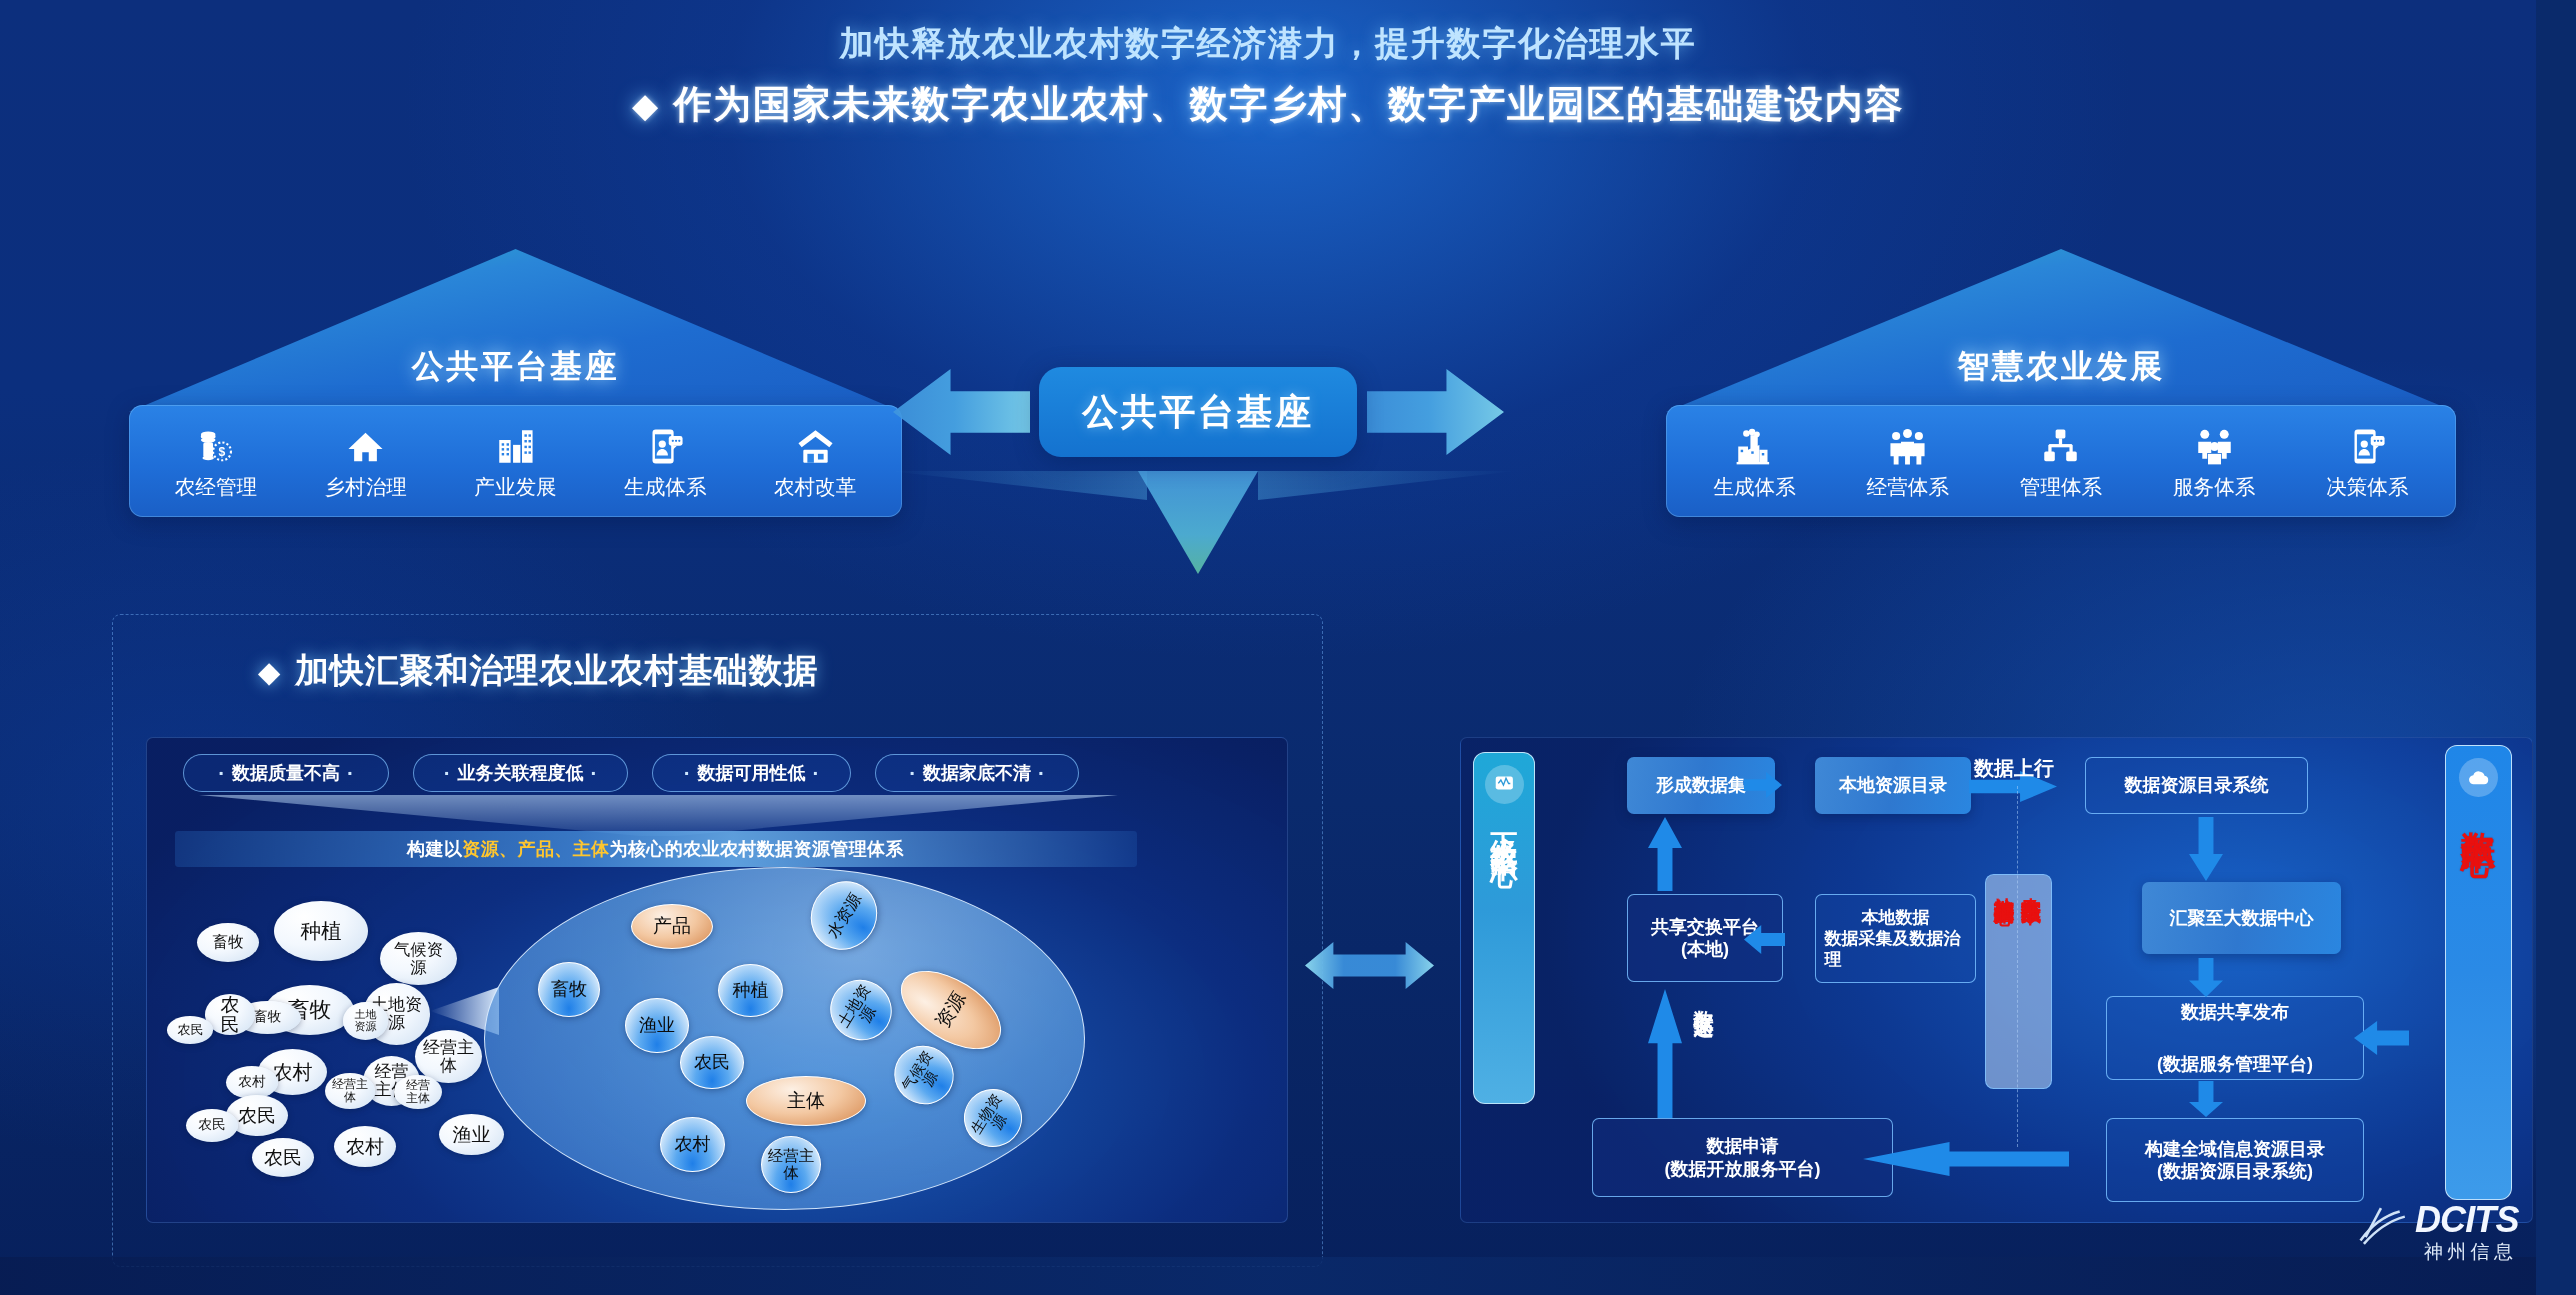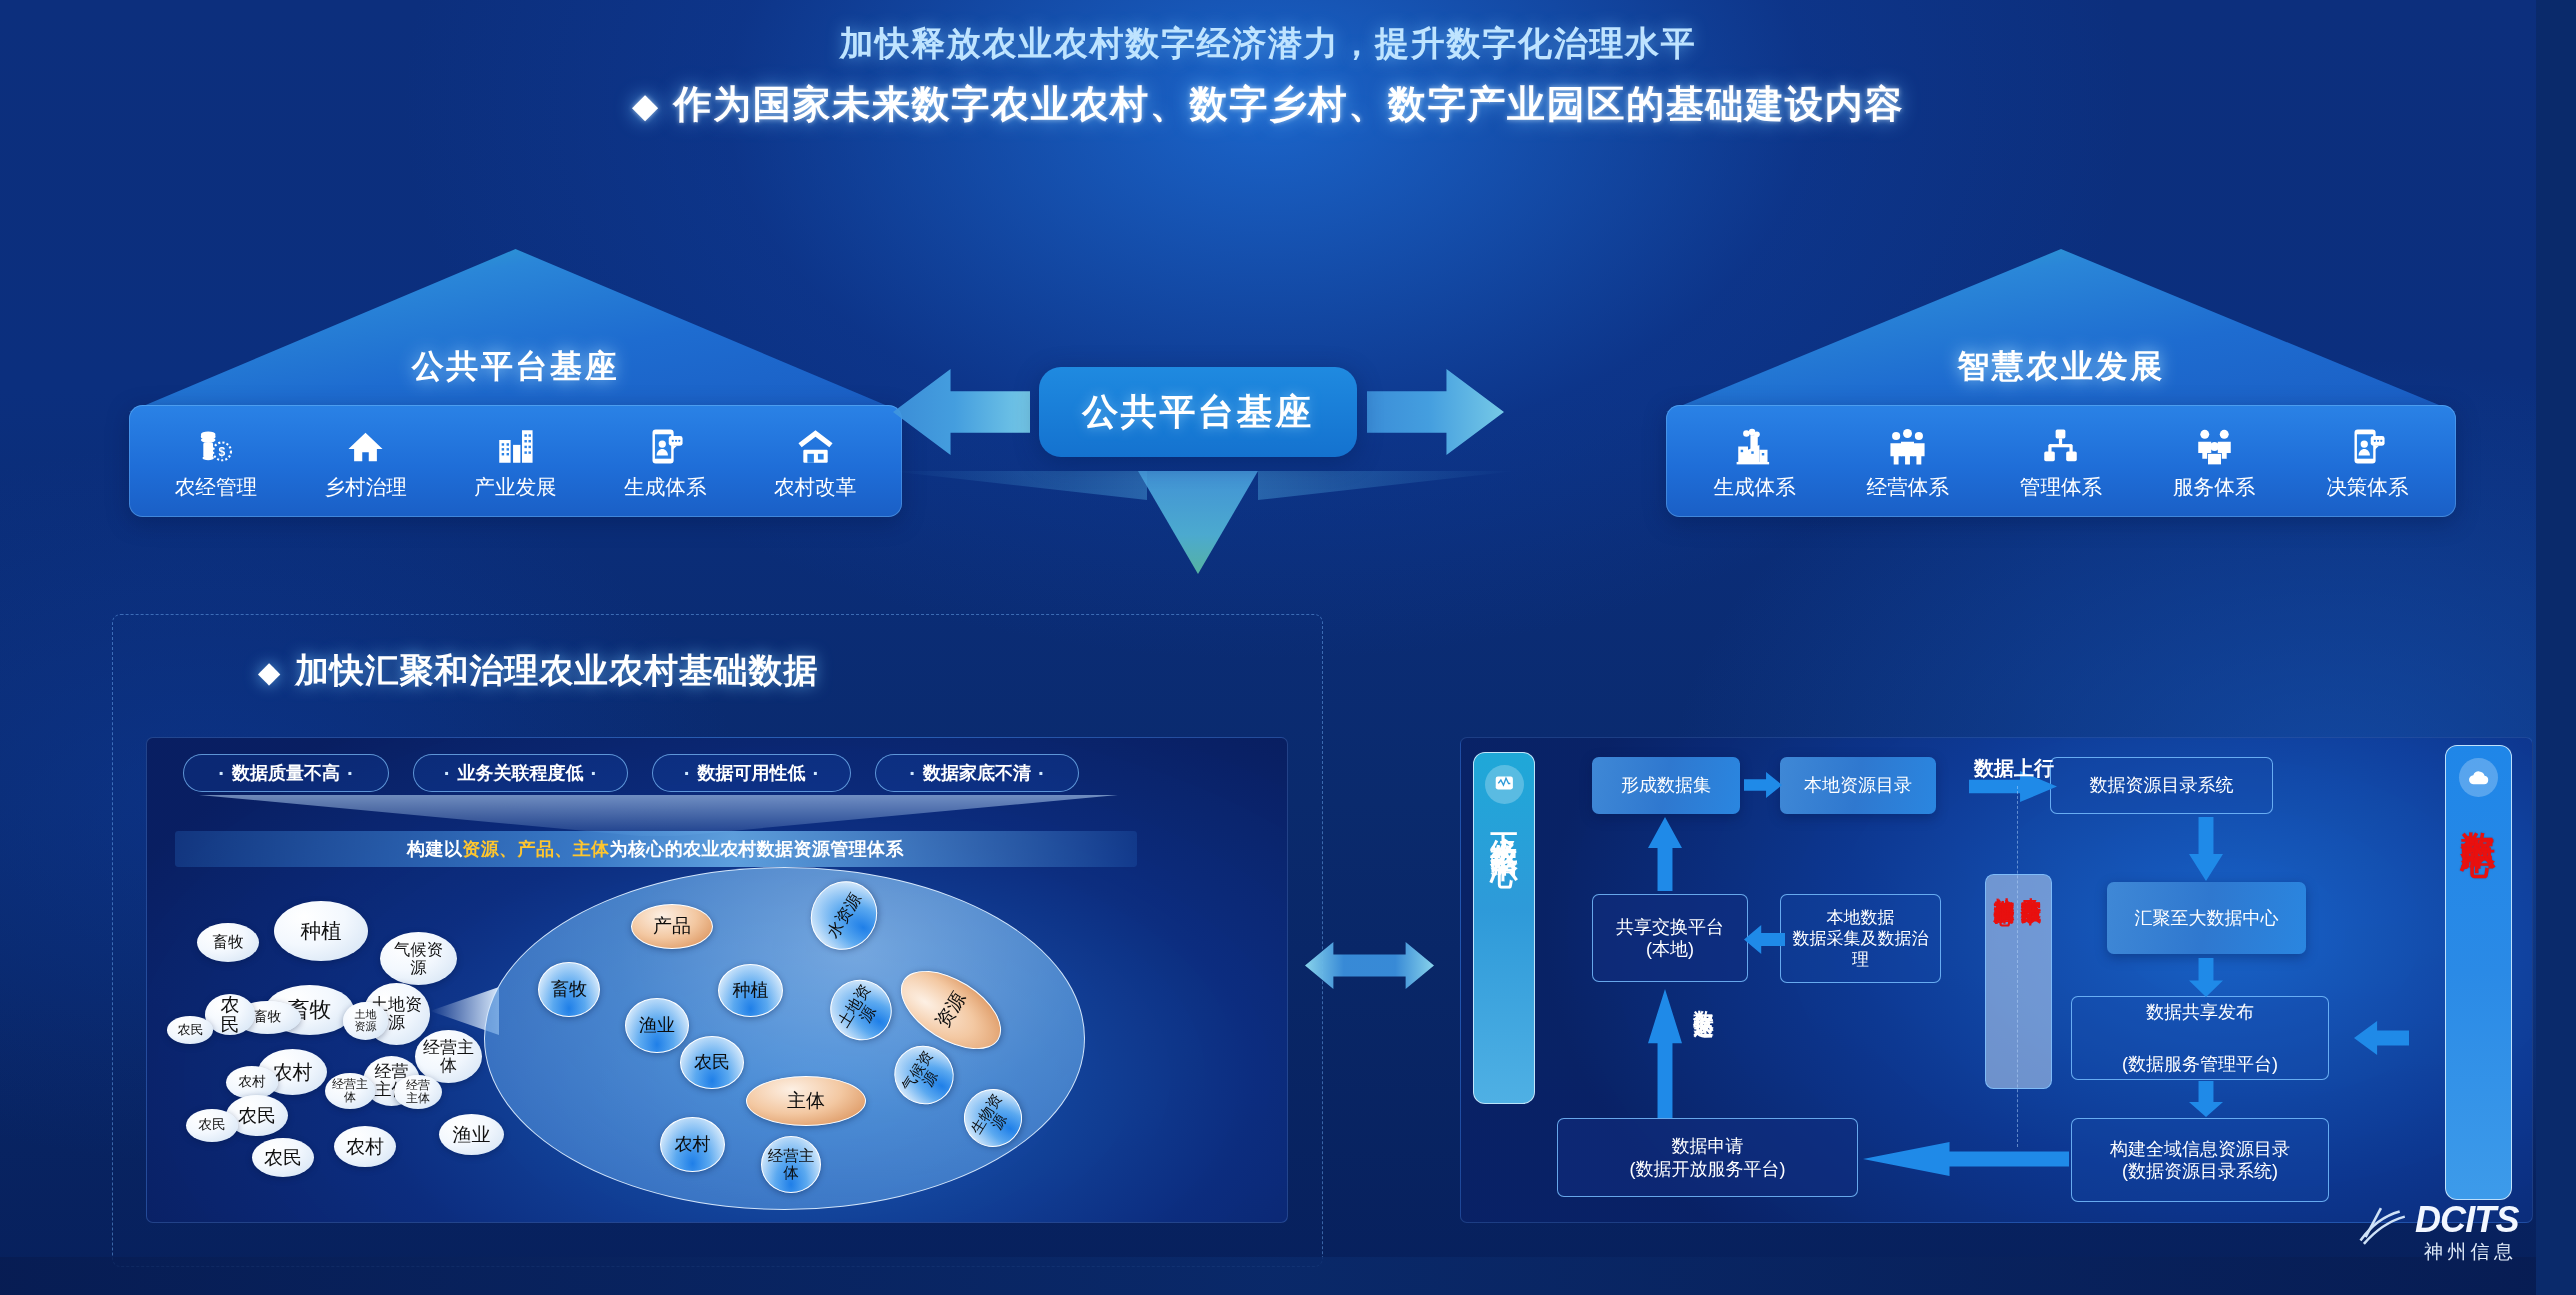--- a/index.html
+++ b/index.html
@@ -187,22 +187,22 @@
   .vbar-left { left:12px; top:13.7px; width:62px; height:352px;
     background:linear-gradient(180deg,#1fa8d8 0%, #2e9ad9 45%, #4fb0e4 100%); }
   .vbar-left .vtxt { color:#fff; }
   .vbar-right { left:984px; top:6.9px; width:67px; height:455px;
     background:linear-gradient(180deg,#1f86e8 0%, #2a8ae6 50%, #3d9bea 100%); }
   .vbar-right .vtxt { color:#e8100f; font-size:34px; letter-spacing:3.4px;
     text-shadow:0 0 1.7px rgba(0,0,0,.25); }
 
   .fb {
     position:absolute; border-radius:6.9px; display:flex; flex-direction:column;
-    align-items:center; justify-content:center; text-align:center;
-    color:#fff; font-weight:normal; line-height:1.25; padding:5.2px 8.6px;
+    align-items:center; justify-content:center; text-align:left;
+    color:#fff; font-weight:bold; line-height:1.25; padding:5.2px 8.6px;margin-left:35px;
   }
   .fb.grad { background:linear-gradient(100deg,#3f88d6 0%, #2f78cf 50%, #2a86e0 100%);
              box-shadow:0 3.4px 12px rgba(0,20,70,.35); }
   .fb.out  { background:rgba(22,74,172,.28); border:1.3px solid rgba(120,190,255,.85); }
   .fb.dark { background:rgba(16,46,128,.55); border:1.3px solid rgba(120,190,255,.85); }
 
   .fa { position:absolute; background:#1f8ae8; }
   .fa.right { clip-path: polygon(0% 28%, 58% 28%, 58% 0%, 100% 50%, 58% 100%, 58% 72%, 0% 72%); }
   .fa.left  { clip-path: polygon(100% 28%, 42% 28%, 42% 0%, 0% 50%, 42% 100%, 42% 72%, 100% 72%); }
   .fa.up    { clip-path: polygon(28% 100%, 28% 42%, 0% 42%, 50% 0%, 100% 42%, 72% 42%, 72% 100%); }

